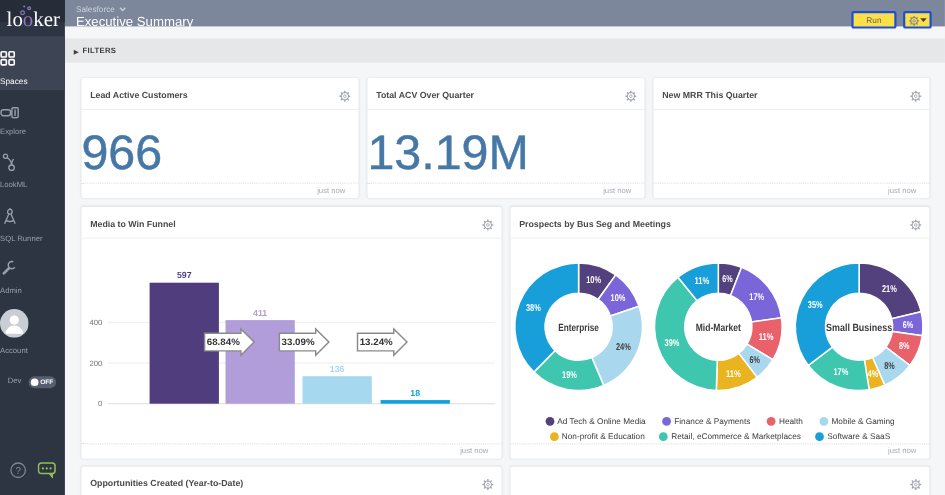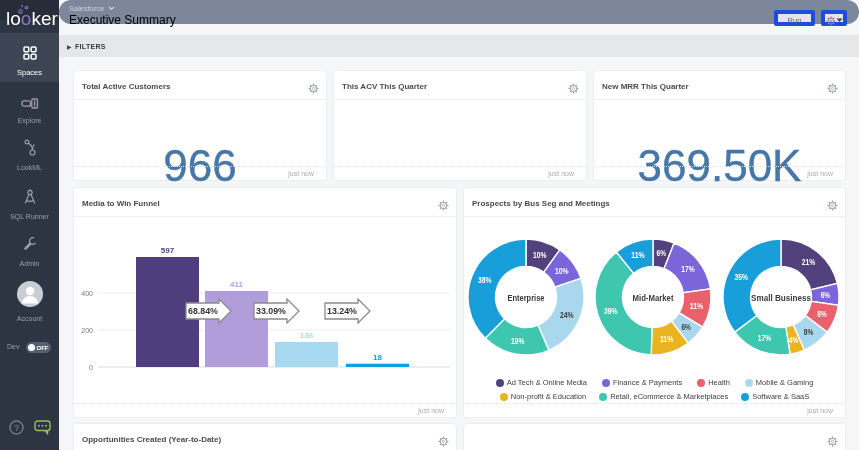--- a/index.html
+++ b/index.html
@@ -1,33 +1,33 @@
 <!DOCTYPE html>
 <html><head><meta charset="utf-8"><style>
 * { margin:0; padding:0; box-sizing:border-box; }
 html,body { width:859px; height:450px; overflow:hidden; font-family:"Liberation Sans",sans-serif; }
 body { position:relative; background:#f5f6f8; }
 .sidebar { position:absolute; left:0; top:0; width:59px; height:450px; background:#2d3442; z-index:5; }
-.logo { position:absolute; left:0; top:0; width:59px; height:20px; background:#262c38; }
+.logo { position:absolute; left:0; top:0; width:59px; height:20px; background:#262c38;font-family:Liberation Serif, serif; }
 .logotext { position:absolute; left:6px; top:8px; font-size:19px; color:#fff; letter-spacing:0px; }
-.navitem { position:absolute; left:0; width:59px; text-align:center; color:#99a0ab; }
+.navitem { position:absolute; left:0; width:59px; color:#99a0ab; }
 .navitem .lbl { font-size:7px; display:block; margin-top:4px; }
 .active { background:#3d4453; color:#fff; }
-.topbar { position:absolute; left:59px; top:0; width:800px; height:24px; background:#7d879b;border-radius:14px; }
+.topbar { position:absolute; left:59px; top:0; width:800px; height:24px; background:#7d879b; }
 .crumb { position:absolute; left:10px; top:4px; font-size:7.5px; color:#ccd2da; }
-.dtitle { position:absolute; left:10px; top:13px; font-size:12px; color:#000000; }
-.btn { position:absolute; top:10px; height:16px; background:#e5e5e5; border:4px solid #1d4ed8; border-radius:2px; font-size:7.5px; color:#5d6670; text-align:center;margin-left:16px; }
+.dtitle { position:absolute; left:10px; top:13px; font-size:12px; color:#ffffff; }
+.btn { position:absolute; top:10px; height:16px; background:#fde047; border:2px solid #1d4ed8; border-radius:2px; font-size:7.5px; color:#5d6670; text-align:center;margin-left:16px; }
 .filters { position:absolute; left:59px; top:35px; width:800px; height:22px; background:#e6e7e9; }
 .filters span { position:absolute; left:16px; top:8px; font-size:7px; font-weight:bold; color:#3a3a3a; letter-spacing:0.3px; }
 .filters i { position:absolute; left:8px; top:8px; font-size:6px; font-style:normal; color:#444; }
 .tile { position:absolute; background:#fff; border-radius:2px; box-shadow:0 0 2px rgba(0,0,0,0.12); }
 .ttl { position:absolute; left:8px; top:11px; font-size:8px; font-weight:bold; color:#4a4a4a; }
 .tsep { position:absolute; left:0; right:0; top:28px; border-top:1px solid #efefef; }
 .gearbox { position:absolute; right:7px; top:9px; }
-.bignum { position:absolute; left:0; width:100%; top:47px; text-align:center; font-size:44px; color:#4577a7; line-height:44px;margin-top:26px; -webkit-text-stroke:0.4px #4577a7; }
+.bignum { position:absolute; left:0; width:100%; top:47px; text-align:left; font-size:44px; color:#4577a7; line-height:44px; -webkit-text-stroke:0.4px #4577a7; }
 .foot { position:absolute; left:0; right:0; bottom:0; height:14px; border-top:1px dotted #e3e3e3; }
 .foot span { position:absolute; right:12px; top:3px; font-size:7px; color:#a5abb3; }
 .legend { position:absolute; left:0; width:100%; display:flex; justify-content:center; font-size:7.5px; color:#3c3c3c; }
 .legend .it { display:flex; align-items:center; white-space:nowrap; }
 .dot { width:8px; height:8px; border-radius:50%; margin-right:3px; flex:0 0 auto; }
 </style></head>
 <body>
 
 <div class="topbar">
   <div class="crumb">Salesforce <svg width="7" height="5" style="margin-left:1px">
@@ -149,21 +149,21 @@
       <path d="M11,10.5 l2.5,3 l0,-3" fill="#94bf55"></path>
     </g>
     <circle cx="5" cy="5.8" r="1" fill="#94bf55"></circle>
         <circle cx="8.5" cy="5.8" r="1" fill="#94bf55"></circle>
         <circle cx="12" cy="5.8" r="1" fill="#94bf55"></circle>
     </svg>
   </div>
 </div>
 
 <div class="tile" style="left:74px;top:71px;width:252px;height:109px;">
-  <div class="ttl">Total Active Customers</div>
+  <div class="ttl">Lead Active Customers</div>
     <div class="tsep"></div>
     <div class="gearbox"><svg class="gear" viewBox="0 0 24 24" width="11" height="11">
         <g stroke="#a2a8af" stroke-width="2" fill="none">
           <circle cx="12" cy="12" r="7.2"></circle>
           <circle cx="12" cy="12" r="2.6" stroke-width="1.8"></circle>
           <g stroke-width="2.8" stroke-linecap="round">
             <line x1="19.0" y1="12.0" x2="21.8" y2="12.0"></line>
             <line x1="16.9" y1="16.9" x2="18.9" y2="18.9"></line>
             <line x1="12.0" y1="19.0" x2="12.0" y2="21.8"></line>
             <line x1="7.1" y1="16.9" x2="5.1" y2="18.9"></line>
@@ -173,38 +173,39 @@
             <line x1="16.9" y1="7.1" x2="18.9" y2="5.1"></line>
           </g>
         </g>
       </svg></div>
   <div class="bignum">966</div>
   <div class="foot">
       <span>just now</span>
     </div>
 </div>
 <div class="tile" style="left:334px;top:71px;width:252px;height:109px;">
-  <div class="ttl">This ACV This Quarter</div>
-    <div class="tsep"></div>
-    <div class="gearbox"><svg class="gear" viewBox="0 0 24 24" width="11" height="11">
-        <g stroke="#a2a8af" stroke-width="2" fill="none">
-          <circle cx="12" cy="12" r="7.2"></circle>
-          <circle cx="12" cy="12" r="2.6" stroke-width="1.8"></circle>
-          <g stroke-width="2.8" stroke-linecap="round">
-            <line x1="19.0" y1="12.0" x2="21.8" y2="12.0"></line>
-            <line x1="16.9" y1="16.9" x2="18.9" y2="18.9"></line>
-            <line x1="12.0" y1="19.0" x2="12.0" y2="21.8"></line>
-            <line x1="7.1" y1="16.9" x2="5.1" y2="18.9"></line>
-            <line x1="5.0" y1="12.0" x2="2.2" y2="12.0"></line>
-            <line x1="7.1" y1="7.1" x2="5.1" y2="5.1"></line>
-            <line x1="12.0" y1="5.0" x2="12.0" y2="2.2"></line>
-            <line x1="16.9" y1="7.1" x2="18.9" y2="5.1"></line>
-          </g>
-        </g>
-      </svg></div>
+  <div class="ttl">Total ACV Over Quarter</div>
+    <div class="tsep"></div>
+    <div class="gearbox"><svg class="gear" viewBox="0 0 24 24" width="11" height="11">
+        <g stroke="#a2a8af" stroke-width="2" fill="none">
+          <circle cx="12" cy="12" r="7.2"></circle>
+          <circle cx="12" cy="12" r="2.6" stroke-width="1.8"></circle>
+          <g stroke-width="2.8" stroke-linecap="round">
+            <line x1="19.0" y1="12.0" x2="21.8" y2="12.0"></line>
+            <line x1="16.9" y1="16.9" x2="18.9" y2="18.9"></line>
+            <line x1="12.0" y1="19.0" x2="12.0" y2="21.8"></line>
+            <line x1="7.1" y1="16.9" x2="5.1" y2="18.9"></line>
+            <line x1="5.0" y1="12.0" x2="2.2" y2="12.0"></line>
+            <line x1="7.1" y1="7.1" x2="5.1" y2="5.1"></line>
+            <line x1="12.0" y1="5.0" x2="12.0" y2="2.2"></line>
+            <line x1="16.9" y1="7.1" x2="18.9" y2="5.1"></line>
+          </g>
+        </g>
+      </svg></div>
+  <div class="bignum">13.19M</div>
   <div class="foot">
       <span>just now</span>
     </div>
 </div>
 <div class="tile" style="left:594px;top:71px;width:251px;height:109px;">
   <div class="ttl">New MRR This Quarter</div>
     <div class="tsep"></div>
     <div class="gearbox"><svg class="gear" viewBox="0 0 24 24" width="11" height="11">
         <g stroke="#a2a8af" stroke-width="2" fill="none">
           <circle cx="12" cy="12" r="7.2"></circle>
@@ -214,21 +215,20 @@
             <line x1="16.9" y1="16.9" x2="18.9" y2="18.9"></line>
             <line x1="12.0" y1="19.0" x2="12.0" y2="21.8"></line>
             <line x1="7.1" y1="16.9" x2="5.1" y2="18.9"></line>
             <line x1="5.0" y1="12.0" x2="2.2" y2="12.0"></line>
             <line x1="7.1" y1="7.1" x2="5.1" y2="5.1"></line>
             <line x1="12.0" y1="5.0" x2="12.0" y2="2.2"></line>
             <line x1="16.9" y1="7.1" x2="18.9" y2="5.1"></line>
           </g>
         </g>
       </svg></div>
-  <div class="bignum">369.50K</div>
   <div class="foot">
       <span>just now</span>
     </div>
 </div>
 
 <div class="tile" style="left:74px;top:188px;width:382px;height:229px;">
   <div class="ttl">Media to Win Funnel</div>
     <div class="tsep"></div>
     <div class="gearbox"><svg class="gear" viewBox="0 0 24 24" width="11" height="11">
         <g stroke="#a2a8af" stroke-width="2" fill="none">

